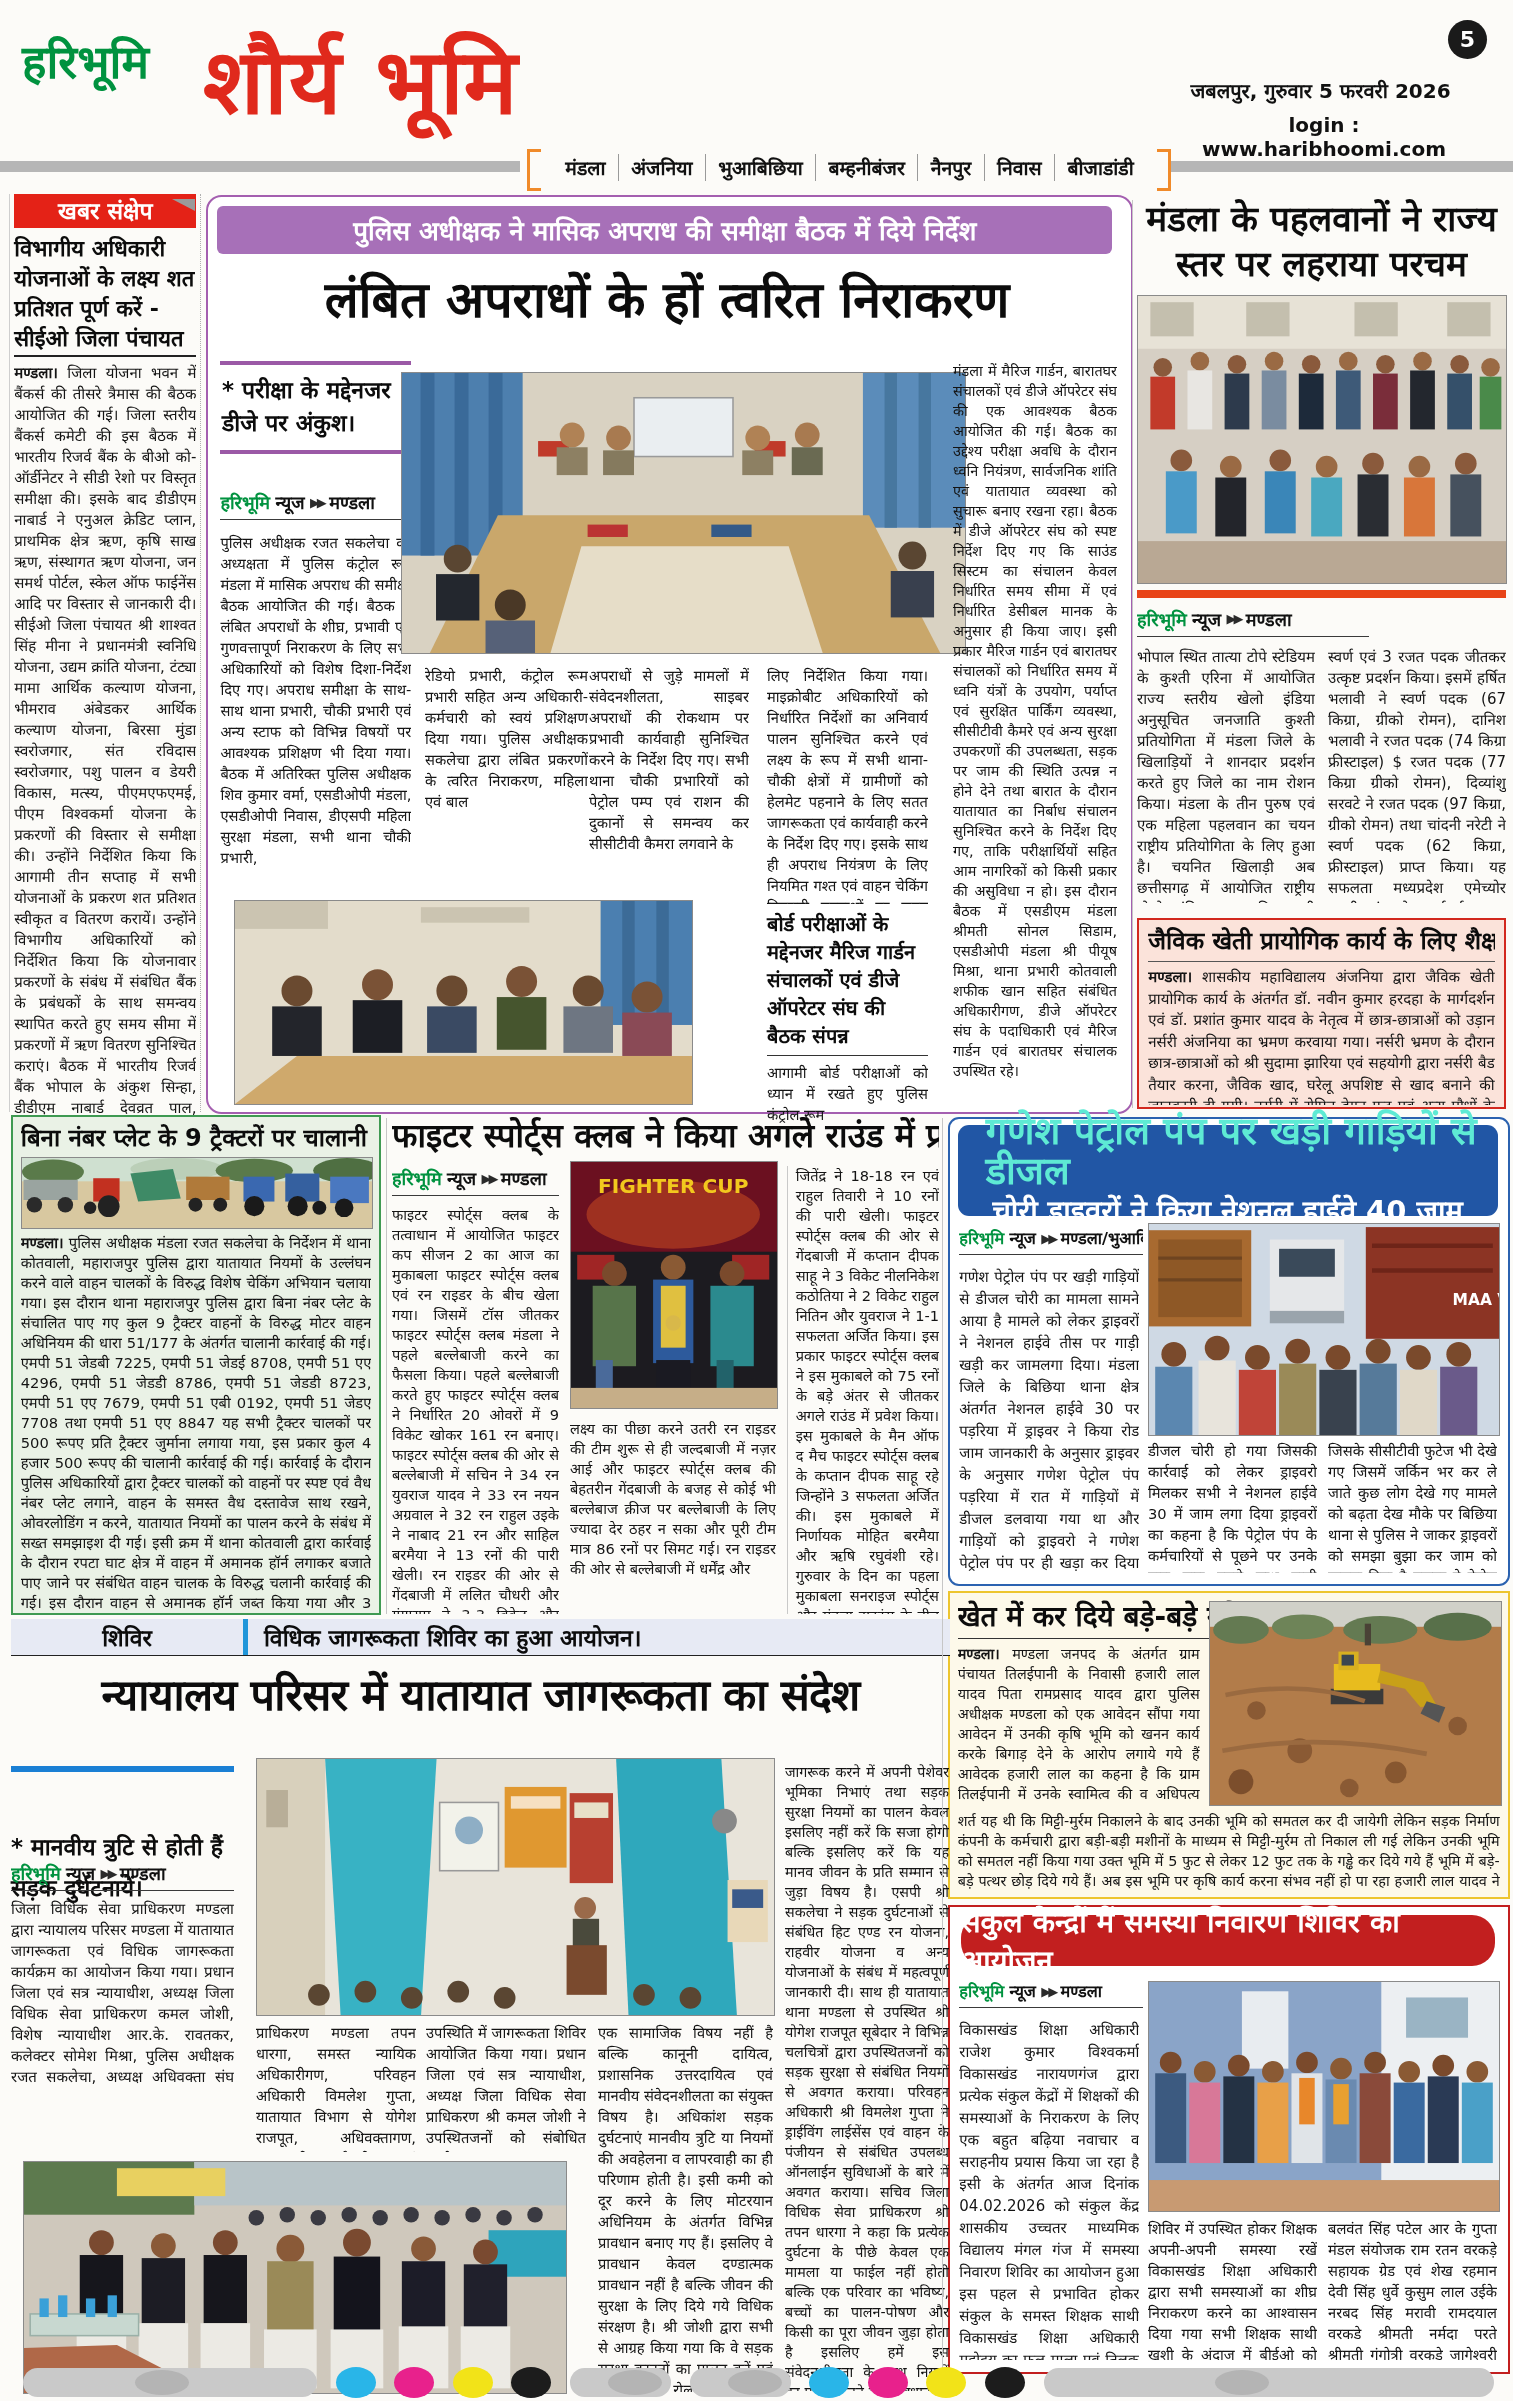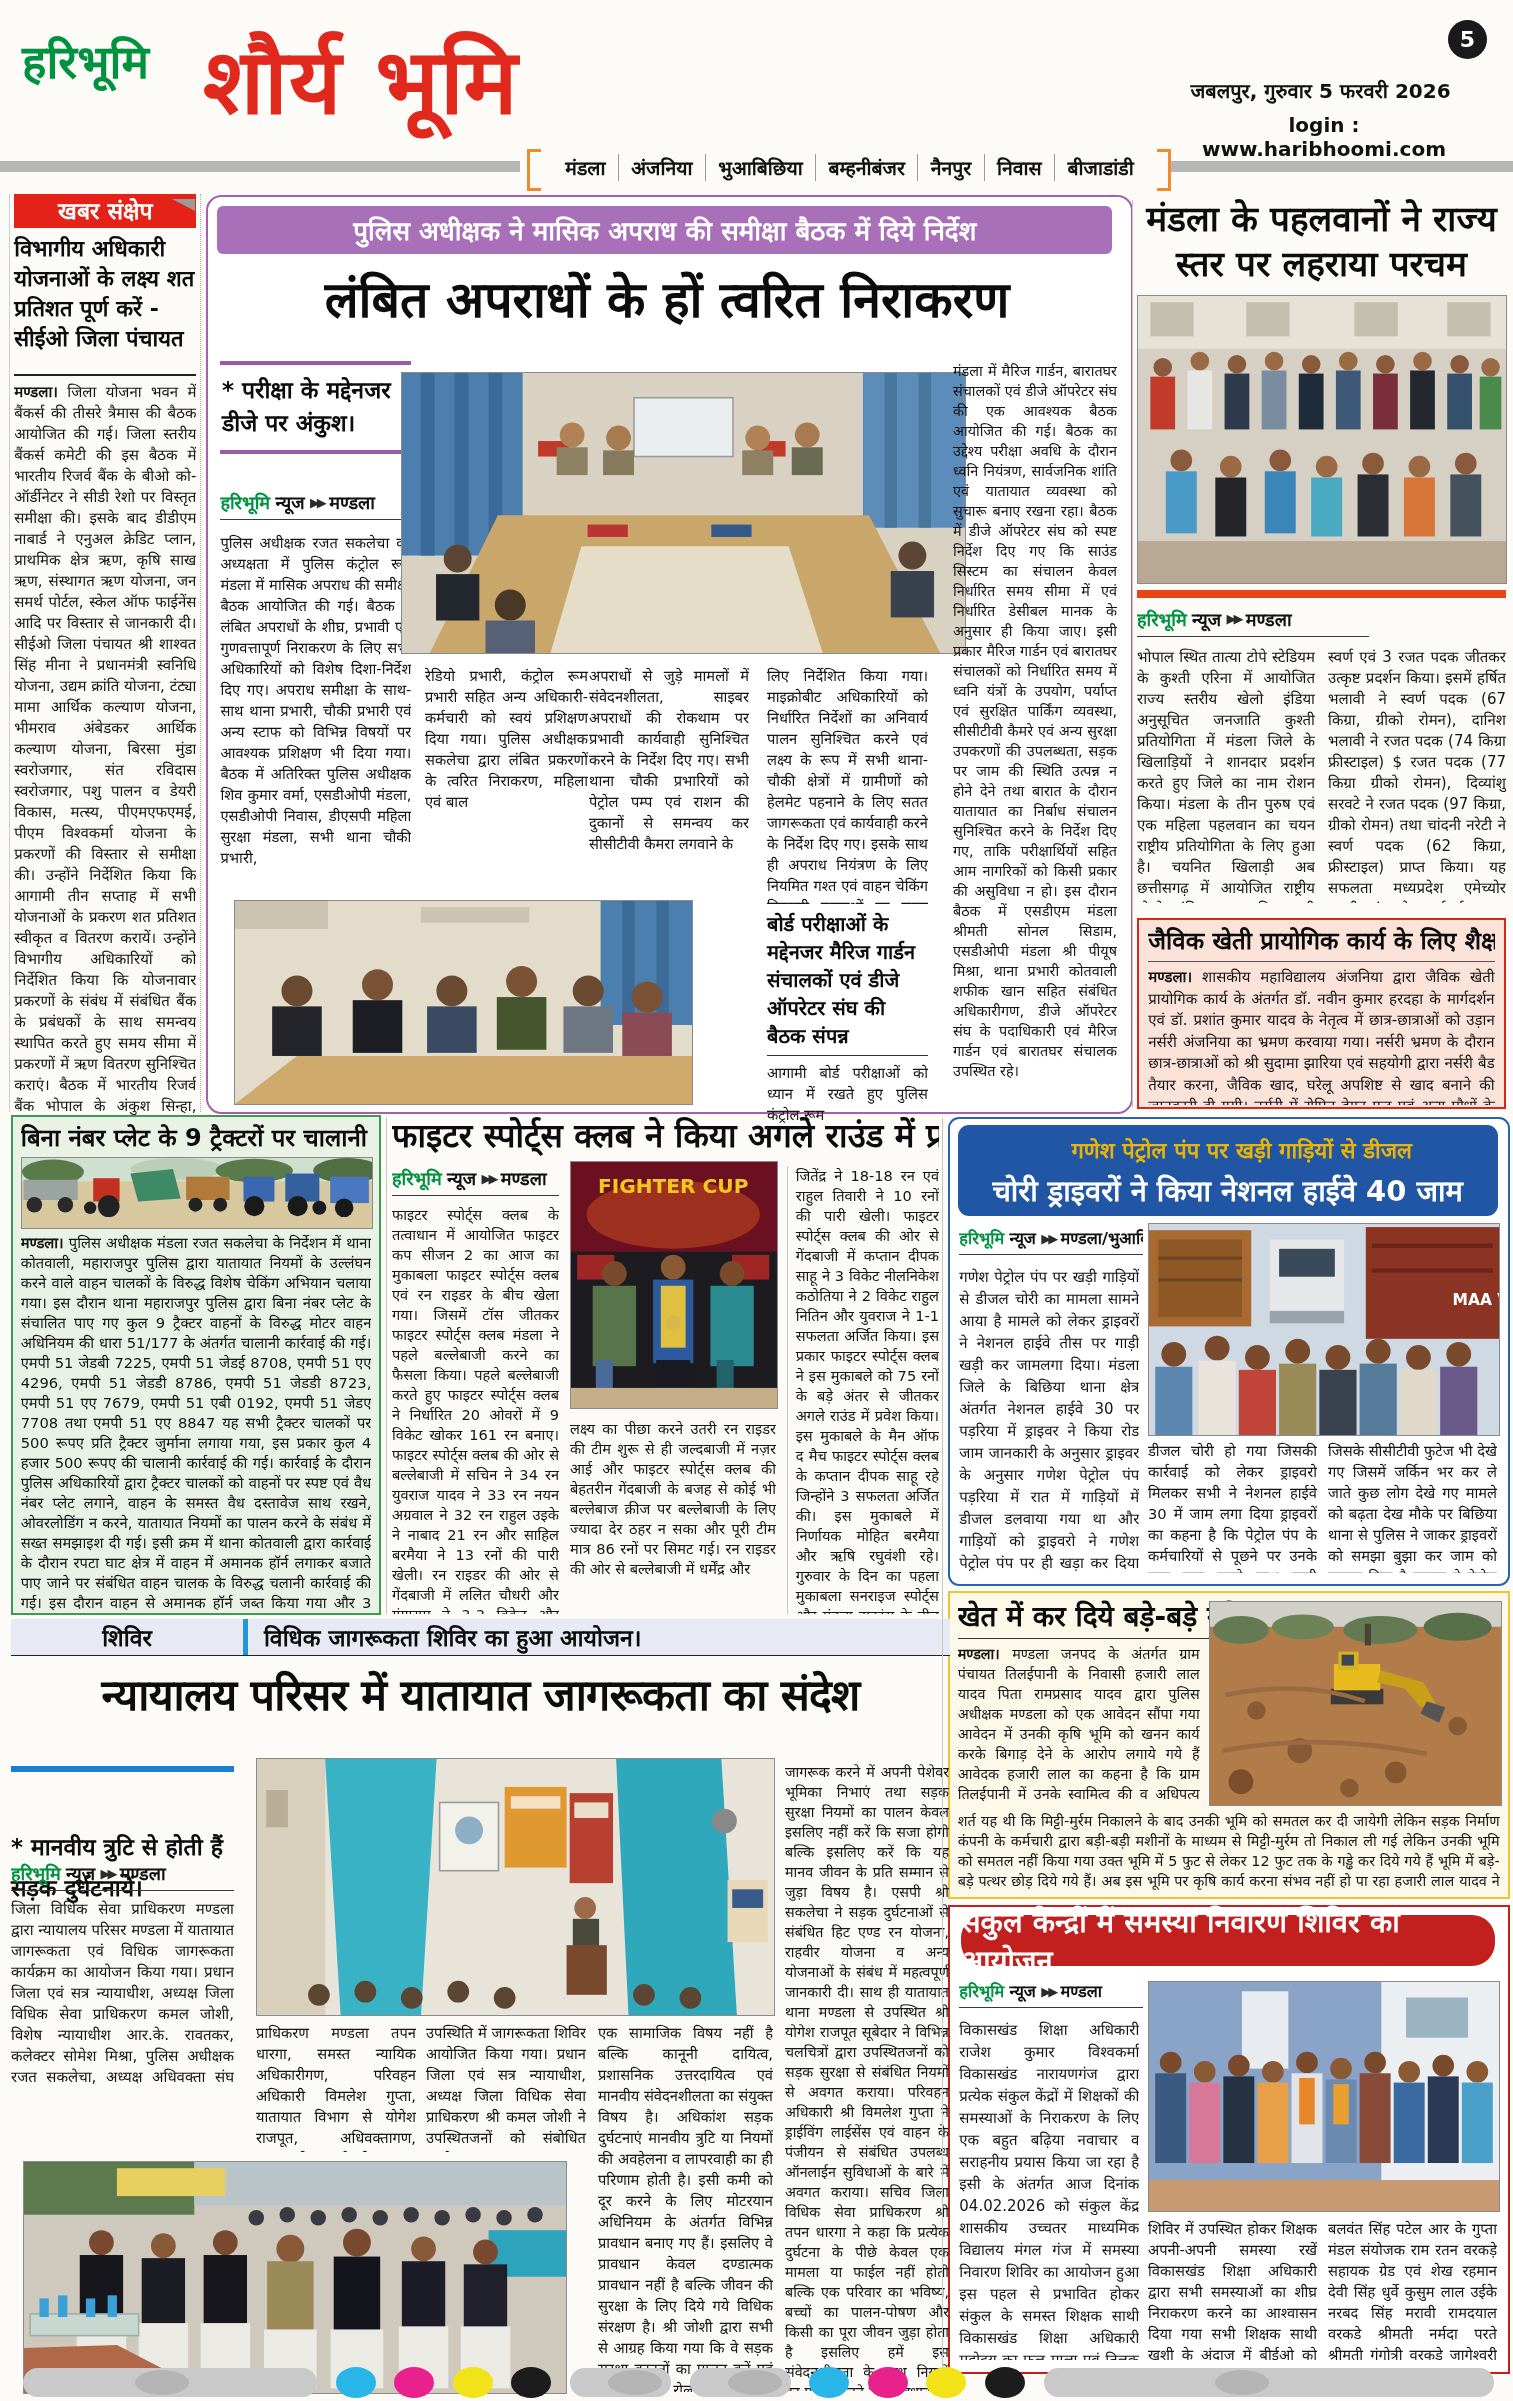--- a/index.html
+++ b/index.html
@@ -54,21 +54,21 @@
         <span class="cityitem">बीजाडांडी</span>
       </div>
     </div>
   </div>
 
   <div class="abs" style="left:9.3px;top:194px;width:192px;height:918px;border-left:0.8px solid #cfcfcf;border-right:0.8px dotted #b0b0b0;padding:0 3.9px;box-sizing:border-box;">
     <div style="position:relative;background:#e42217;color:#fff;font-size:23px;font-weight:800;text-align:center;height:34px;line-height:34px;">
       <span>खबर संक्षेप</span>
       <span style="position:absolute;right:1.5px;top:4.6px;width:0;height:0;border-left:23px solid transparent;border-top:12.4px solid #9a9a9a;"></span>
     </div>
-    <div class="hl" style="font-size:22px;line-height:30px;margin-top:6.2px;border-bottom:2.3px solid #222;padding-bottom:20px;">विभागीय अधिकारी योजनाओं के लक्ष्य शत प्रतिशत पूर्ण करें - सीईओ जिला पंचायत</div>
+    <div class="hl" style="font-size:22px;line-height:30px;margin-top:6.2px;border-bottom:2.3px solid #222;padding-bottom:1px;">विभागीय अधिकारी योजनाओं के लक्ष्य शत प्रतिशत पूर्ण करें - सीईओ जिला पंचायत</div>
     <div class="bodytxt" style="margin-top:6.2px;height:790px;font-size:15px;line-height:21px;">
       <span class="lead">मण्डला।</span>
       <span>जिला योजना भवन में बैंकर्स की तीसरे त्रैमास की बैठक आयोजित की गई। जिला स्तरीय बैंकर्स कमेटी की इस बैठक में भारतीय रिजर्व बैंक के बीओ को-ऑर्डीनेटर ने सीडी रेशो पर विस्तृत समीक्षा की। इसके बाद डीडीएम नाबार्ड ने एनुअल क्रेडिट प्लान, प्राथमिक क्षेत्र ऋण, कृषि साख ऋण, संस्थागत ऋण योजना, जन समर्थ पोर्टल, स्केल ऑफ फाईनेंस आदि पर विस्तार से जानकारी दी। सीईओ जिला पंचायत श्री शाश्वत सिंह मीना ने प्रधानमंत्री स्वनिधि योजना, उद्यम क्रांति योजना, टंट्या मामा आर्थिक कल्याण योजना, भीमराव अंबेडकर आर्थिक कल्याण योजना, बिरसा मुंडा स्वरोजगार, संत रविदास स्वरोजगार, पशु पालन व डेयरी विकास, मत्स्य, पीएमएफएमई, पीएम विश्वकर्मा योजना के प्रकरणों की विस्तार से समीक्षा की। उन्होंने निर्देशित किया कि आगामी तीन सप्ताह में सभी योजनाओं के प्रकरण शत प्रतिशत स्वीकृत व वितरण करायें। उन्होंने विभागीय अधिकारियों को निर्देशित किया कि योजनावार प्रकरणों के संबंध में संबंधित बैंक के प्रबंधकों के साथ समन्वय स्थापित करते हुए समय सीमा में प्रकरणों में ऋण वितरण सुनिश्चित कराएं। बैठक में भारतीय रिजर्व बैंक भोपाल के अंकुश सिन्हा, डीडीएम नाबार्ड देवव्रत पाल, एलडीएम सुर्जॉय कुमार, विभागीय अधिकारी और जिला स्तरीय बैंकर्स मौजूद रहे।</span>
     </div>
   </div>
 
   <div class="abs" style="left:206px;top:195px;width:923px;height:915px;border:2.7px solid #a45fb0;border-radius:15.5px;background:#fff;">
     <div class="abs" style="left:9.3px;top:9.3px;width:895px;height:48px;background:#a770b8;border-radius:6px;color:#fff;
                 font-size:26px;font-weight:800;display:flex;align-items:center;justify-content:center;box-sizing:border-box;">पुलिस अधीक्षक ने मासिक अपराध की समीक्षा बैठक में दिये निर्देश</div>
     <div class="abs hl" style="left:0;top:67px;width:918px;text-align:center;font-size:50px;white-space:nowrap;overflow:hidden;">लंबित अपराधों के हों त्वरित निराकरण</div>
@@ -322,21 +322,21 @@
         <circle cx="66" cy="104" r="5" fill="#d8b84a"></circle>
       </svg>
     </div>
     <div class="abs bodytxt" style="left:178px;top:304px;width:206px;height:195px;font-size:14.6px;line-height:20px;">लक्ष्य का पीछा करने उतरी रन राइडर की टीम शुरू से ही जल्दबाजी में नज़र आई और फाइटर स्पोर्ट्स क्लब की बेहतरीन गेंदबाजी के बजह से कोई भी बल्लेबाज क्रीज पर बल्लेबाजी के लिए ज्यादा देर ठहर न सका और पूरी टीम मात्र 86 रनों पर सिमट गई। रन राइडर की ओर से बल्लेबाजी में धर्मेंद्र और</div>
     <div class="abs bodytxt" style="left:395px;top:51px;width:152px;height:448px;font-size:14.6px;line-height:20px;border-left:0.8px solid #c9c9c9;padding-left:7.7px;box-sizing:border-box;">जितेंद्र ने 18-18 रन एवं राहुल तिवारी ने 10 रनों की पारी खेली। फाइटर स्पोर्ट्स क्लब की ओर से गेंदबाजी में कप्तान दीपक साहू ने 3 विकेट नीलनिकेश कठोतिया ने 2 विकेट राहुल नितिन और युवराज ने 1-1 सफलता अर्जित किया। इस प्रकार फाइटर स्पोर्ट्स क्लब ने इस मुकाबले को 75 रनों के बड़े अंतर से जीतकर अगले राउंड में प्रवेश किया। इस मुकाबले के मैन ऑफ द मैच फाइटर स्पोर्ट्स क्लब के कप्तान दीपक साहू रहे जिन्होंने 3 सफलता अर्जित की। इस मुकाबले में निर्णायक मोहित बरमैया और ऋषि रघुवंशी रहे। गुरुवार के दिन का पहला मुकाबला सनराइज स्पोर्ट्स और मंडला टाइटंस के बीच सुबह 9:30 बजे से और दूसरा मुकाबला महिष्मति स्पोर्ट्स और वाय.एस.सी. अमरपुर के बीच दोपहर 1 बजे से खेला जाएगा।</div>
   </div>
 
   <div class="abs" style="left:948px;top:1117px;width:558px;height:465px;border:2.3px solid #2b62b0;border-radius:11px;background:#fff;">
     <div class="abs" style="left:7.7px;top:6.2px;width:540px;height:91px;background:#2156a5;border-radius:11px;color:#fff;
                 display:flex;flex-direction:column;align-items:center;justify-content:center;">
-      <div class="hl" style="color:#eab308;font-size:22px;line-height:40px;margin-left:28px;">गणेश पेट्रोल पंप पर खड़ी गाड़ियों से डीजल</div>
+      <div class="hl" style="color:#5eead4;font-size:38px;line-height:40px;margin-left:28px;">गणेश पेट्रोल पंप पर खड़ी गाड़ियों से डीजल</div>
       <div class="hl" style="color:#fff;font-size:29px;line-height:40px;">चोरी ड्राइवरों ने किया नेशनल हाईवे 40 जाम</div>
     </div>
     <div class="abs byline" style="left:9.3px;top:108px;width:184px;font-size:16.3px;">
       <span class="brand">हरिभूमि</span>
       <span class="news">न्यूज</span>
       <span class="arrows">▶▶</span>
       <span class="place">मण्डला/भुआबिछिया</span>
     </div>
     <div class="abs bodytxt" style="left:9.3px;top:147px;width:180px;height:307px;font-size:15px;line-height:22px;">गणेश पेट्रोल पंप पर खड़ी गाड़ियों से डीजल चोरी का मामला सामने आया है मामले को लेकर ड्राइवरों ने नेशनल हाईवे तीस पर गाड़ी खड़ी कर जामलगा दिया। मंडला जिले के बिछिया थाना क्षेत्र अंतर्गत नेशनल हाईवे 30 पर पड़रिया में ड्राइवर ने किया रोड जाम जानकारी के अनुसार ड्राइवर के अनुसार गणेश पेट्रोल पंप पड़रिया में रात में गाड़ियों में डीजल डलवाया गया था और गाड़ियों को ड्राइवरो ने गणेश पेट्रोल पंप पर ही खड़ा कर दिया था जिसमें दो गाड़ियों से रात में</div>
     <div class="abs photo" style="left:198px;top:104px;width:350px;height:211px;">

